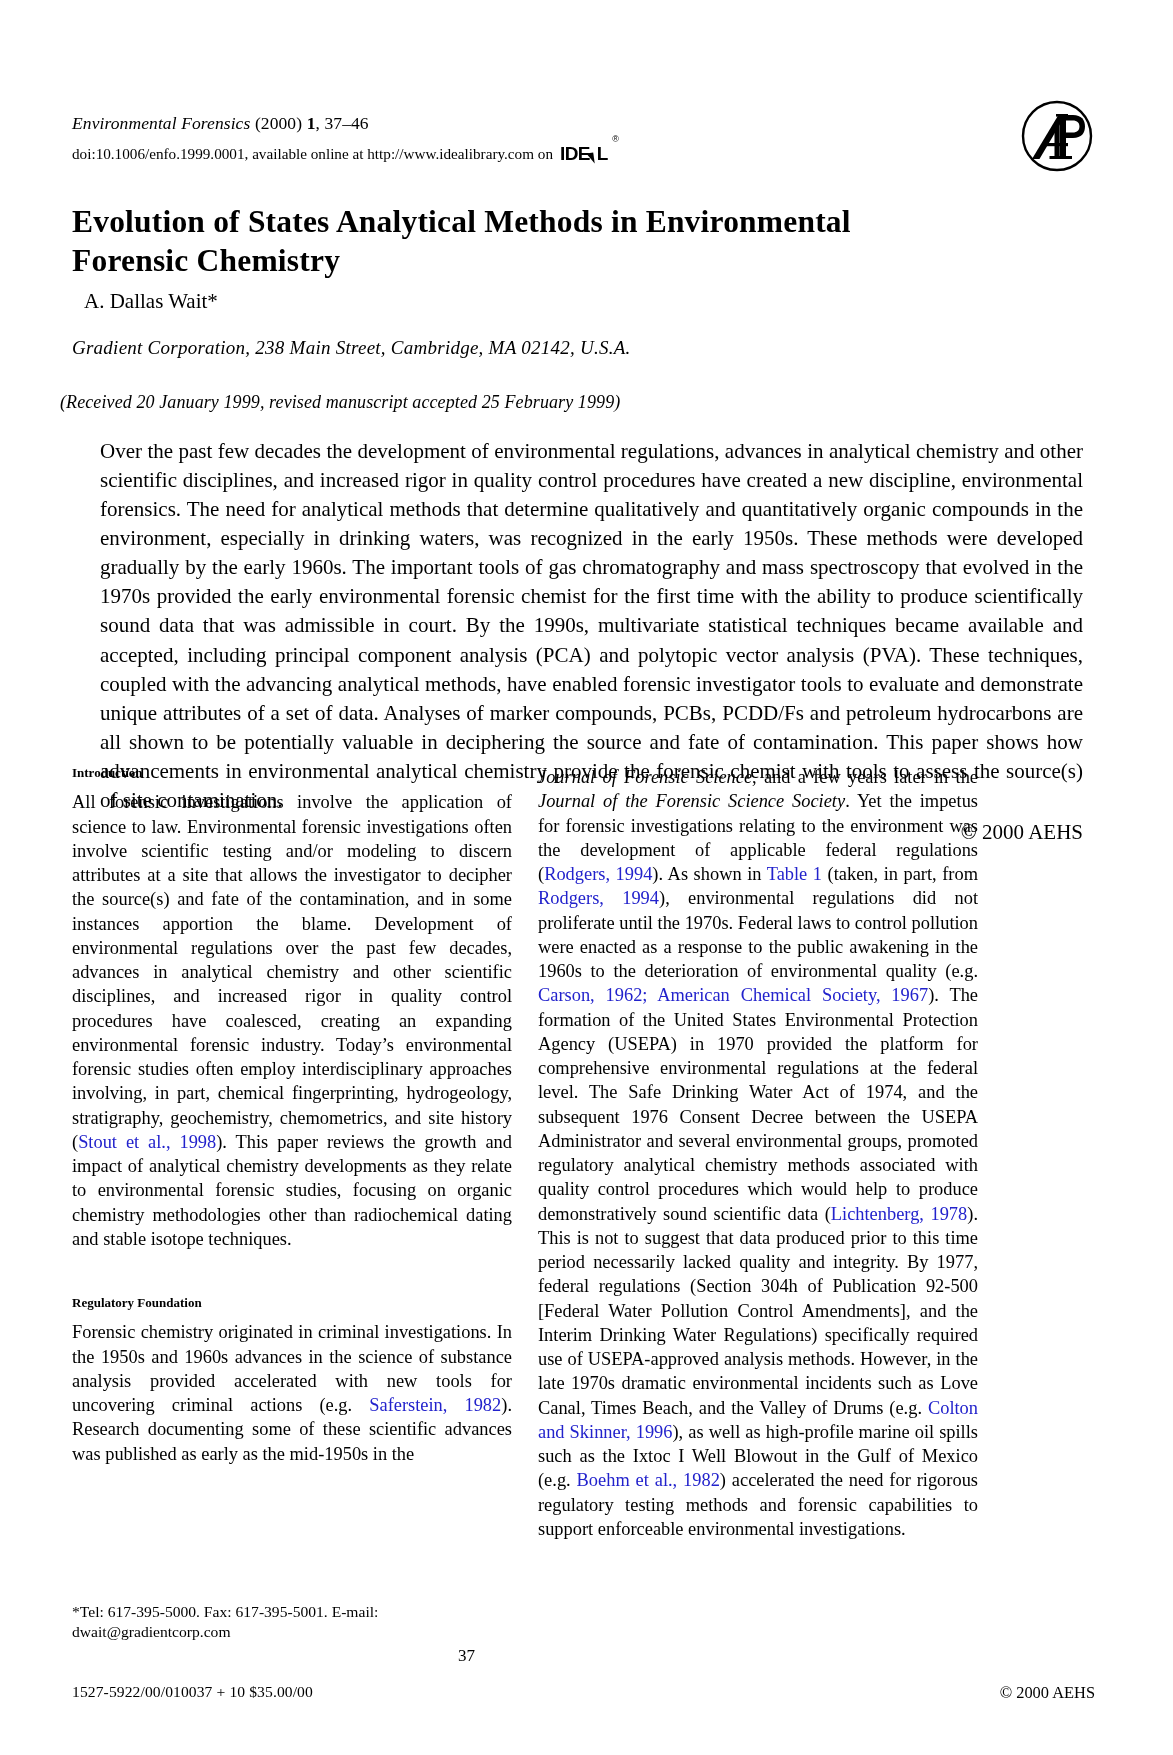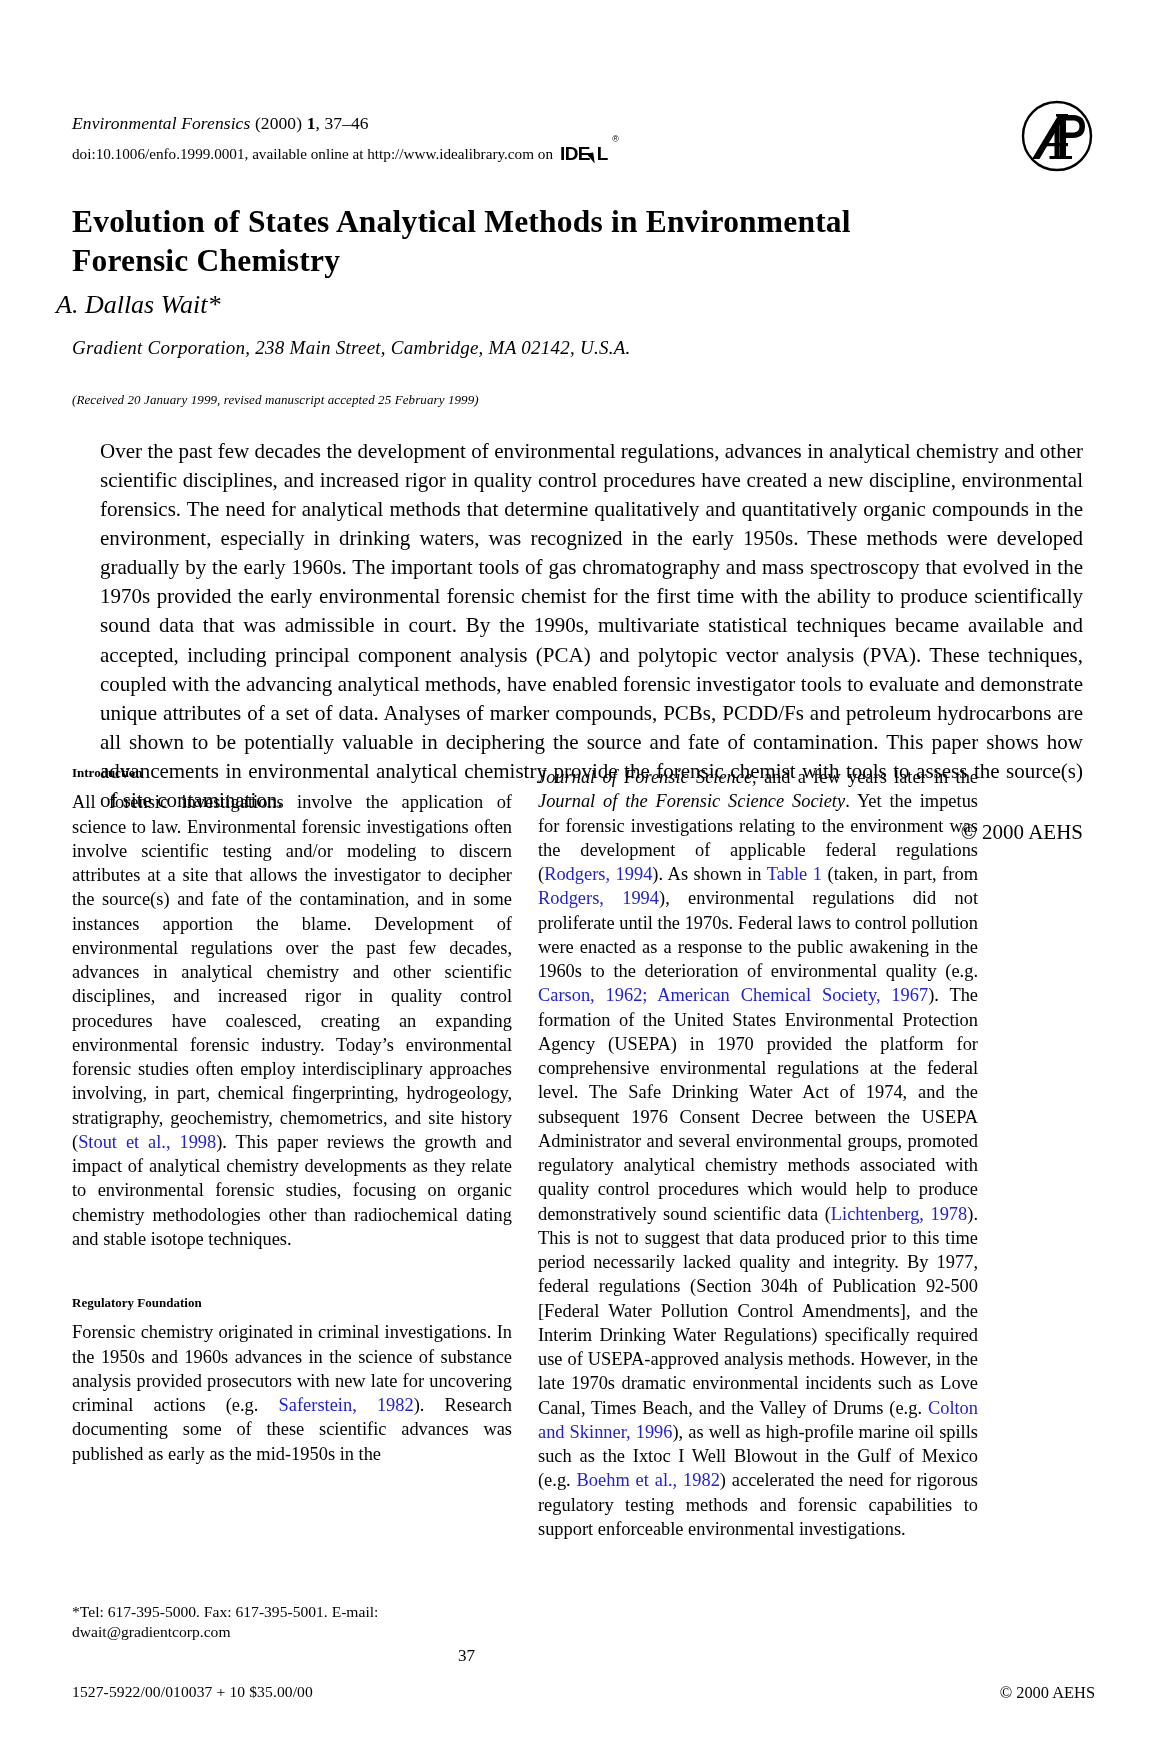--- a/index.html
+++ b/index.html
@@ -96,39 +96,38 @@
     left: 72px;
     top: 182px;
     width: 880px;
     font-size: 31.5px;
     font-weight: bold;
     line-height: 1.22;
     letter-spacing: 0.2px;
   }
   .author {
     position: absolute;
-    left: 56px;
+    left: 84px;
     top: 288px;
-    font-size: 26px;
+    font-size: 21px;
     line-height: 1.3;
-    font-style: italic;
   }
   .affiliation {
     position: absolute;
     left: 72px;
     top: 337px;
     font-size: 19px;
     font-style: italic;
     letter-spacing: 0.25px;
   }
   .received {
     position: absolute;
-    left: 72px;
+    left: 60px;
     top: 392px;
-    font-size: 13px;
+    font-size: 18px;
     font-style: italic;
     letter-spacing: 0.1px;
   }
 
   
   .abstract {
     position: absolute;
     left: 100px;
     top: 437px;
     width: 983px;
@@ -271,21 +270,21 @@
   <div class="abstract">
     <span>Over the past few decades the development of environmental regulations, advances in analytical chemistry and other scientific disciplines, and increased rigor in quality control procedures have created a new discipline, environmental forensics. The need for analytical methods that determine qualitatively and quantitatively organic compounds in the environment, especially in drinking waters, was recognized in the early 1950s. These methods were developed gradually by the early 1960s. The important tools of gas chromatography and mass spectroscopy that evolved in the 1970s provided the early environmental forensic chemist for the first time with the ability to produce scientifically sound data that was admissible in court. By the 1990s, multivariate statistical techniques became available and accepted, including principal component analysis (PCA) and polytopic vector analysis (PVA). These techniques, coupled with the advancing analytical methods, have enabled forensic investigator tools to evaluate and demonstrate unique attributes of a set of data. Analyses of marker compounds, PCBs, PCDD/Fs and petroleum hydrocarbons are all shown to be potentially valuable in deciphering the source and fate of contamination. This paper shows how advancements in environmental analytical chemistry provide the forensic chemist with tools to assess the source(s) of site contamination.</span>
     <span class="copyright">© 2000 AEHS</span>
   </div>
 
   <div class="col col-left">
     <div class="sec-head">Introduction</div>
     <p><span>All forensic investigations involve the application of science to law. Environmental forensic investigations often involve scientific testing and/or modeling to discern attributes at a site that allows the investigator to decipher the source(s) and fate of the contamination, and in some instances apportion the blame. Development of environmental regulations over the past few decades, advances in analytical chemistry and other scientific disciplines, and increased rigor in quality control procedures have coalesced, creating an expanding environmental forensic industry. Today’s environmental forensic studies often employ interdisciplinary approaches involving, in part, chemical fingerprinting, hydrogeology, stratigraphy, geochemistry, chemometrics, and site history (</span><a class="cite" href="#">Stout et al., 1998</a><span>). This paper reviews the growth and impact of analytical chemistry developments as they relate to environmental forensic studies, focusing on organic chemistry methodologies other than radiochemical dating and stable isotope techniques.</span></p>
 
     <div class="sec-head spaced">Regulatory Foundation</div>
-    <p><span>Forensic chemistry originated in criminal investigations. In the 1950s and 1960s advances in the science of substance analysis provided prosecutors with new late for uncovering criminal actions (e.g. </span><a class="cite" href="#">Saferstein, 1982</a><span>). Research documenting some of these scientific advances was published as early as the mid-1950s in the</span></p>
+    <p><span>Forensic chemistry originated in criminal investigations. In the 1950s and 1960s advances in the science of substance analysis provided accelerated with new tools for uncovering criminal actions (e.g. </span><a class="cite" href="#">Saferstein, 1982</a><span>). Research documenting some of these scientific advances was published as early as the mid-1950s in the</span></p>
   </div>
 
   <div class="col col-right">
     <p><i>Journal of Forensic Science</i><span>, and a few years later in the </span><i>Journal of the Forensic Science Society</i><span>. Yet the impetus for forensic investigations relating to the environment was the development of applicable federal regulations (</span><a class="cite" href="#">Rodgers, 1994</a><span>). As shown in </span><a class="cite" href="#">Table 1</a><span> (taken, in part, from </span><a class="cite" href="#">Rodgers, 1994</a><span>), environmental regulations did not proliferate until the 1970s. Federal laws to control pollution were enacted as a response to the public awakening in the 1960s to the deterioration of environmental quality (e.g. </span><a class="cite" href="#">Carson, 1962; American Chemical Society, 1967</a><span>). The formation of the United States Environmental Protection Agency (USEPA) in 1970 provided the platform for comprehensive environmental regulations at the federal level. The Safe Drinking Water Act of 1974, and the subsequent 1976 Consent Decree between the USEPA Administrator and several environmental groups, promoted regulatory analytical chemistry methods associated with quality control procedures which would help to produce demonstratively sound scientific data (</span><a class="cite" href="#">Lichtenberg, 1978</a><span>). This is not to suggest that data produced prior to this time period necessarily lacked quality and integrity. By 1977, federal regulations (Section 304h of Publication 92-500 [Federal Water Pollution Control Amendments], and the Interim Drinking Water Regulations) specifically required use of USEPA-approved analysis methods. However, in the late 1970s dramatic environmental incidents such as Love Canal, Times Beach, and the Valley of Drums (e.g. </span><a class="cite" href="#">Colton and Skinner, 1996</a><span>), as well as high-profile marine oil spills such as the Ixtoc I Well Blowout in the Gulf of Mexico (e.g. </span><a class="cite" href="#">Boehm et al., 1982</a><span>) accelerated the need for rigorous regulatory testing methods and forensic capabilities to support enforceable environmental investigations.</span></p>
   </div>
 
   <div class="footnote-rule"></div>
   <div class="footnote">*Tel: 617-395-5000. Fax: 617-395-5001. E-mail: dwait@gradientcorp.com</div>
 
   <div class="page-number">37</div>

